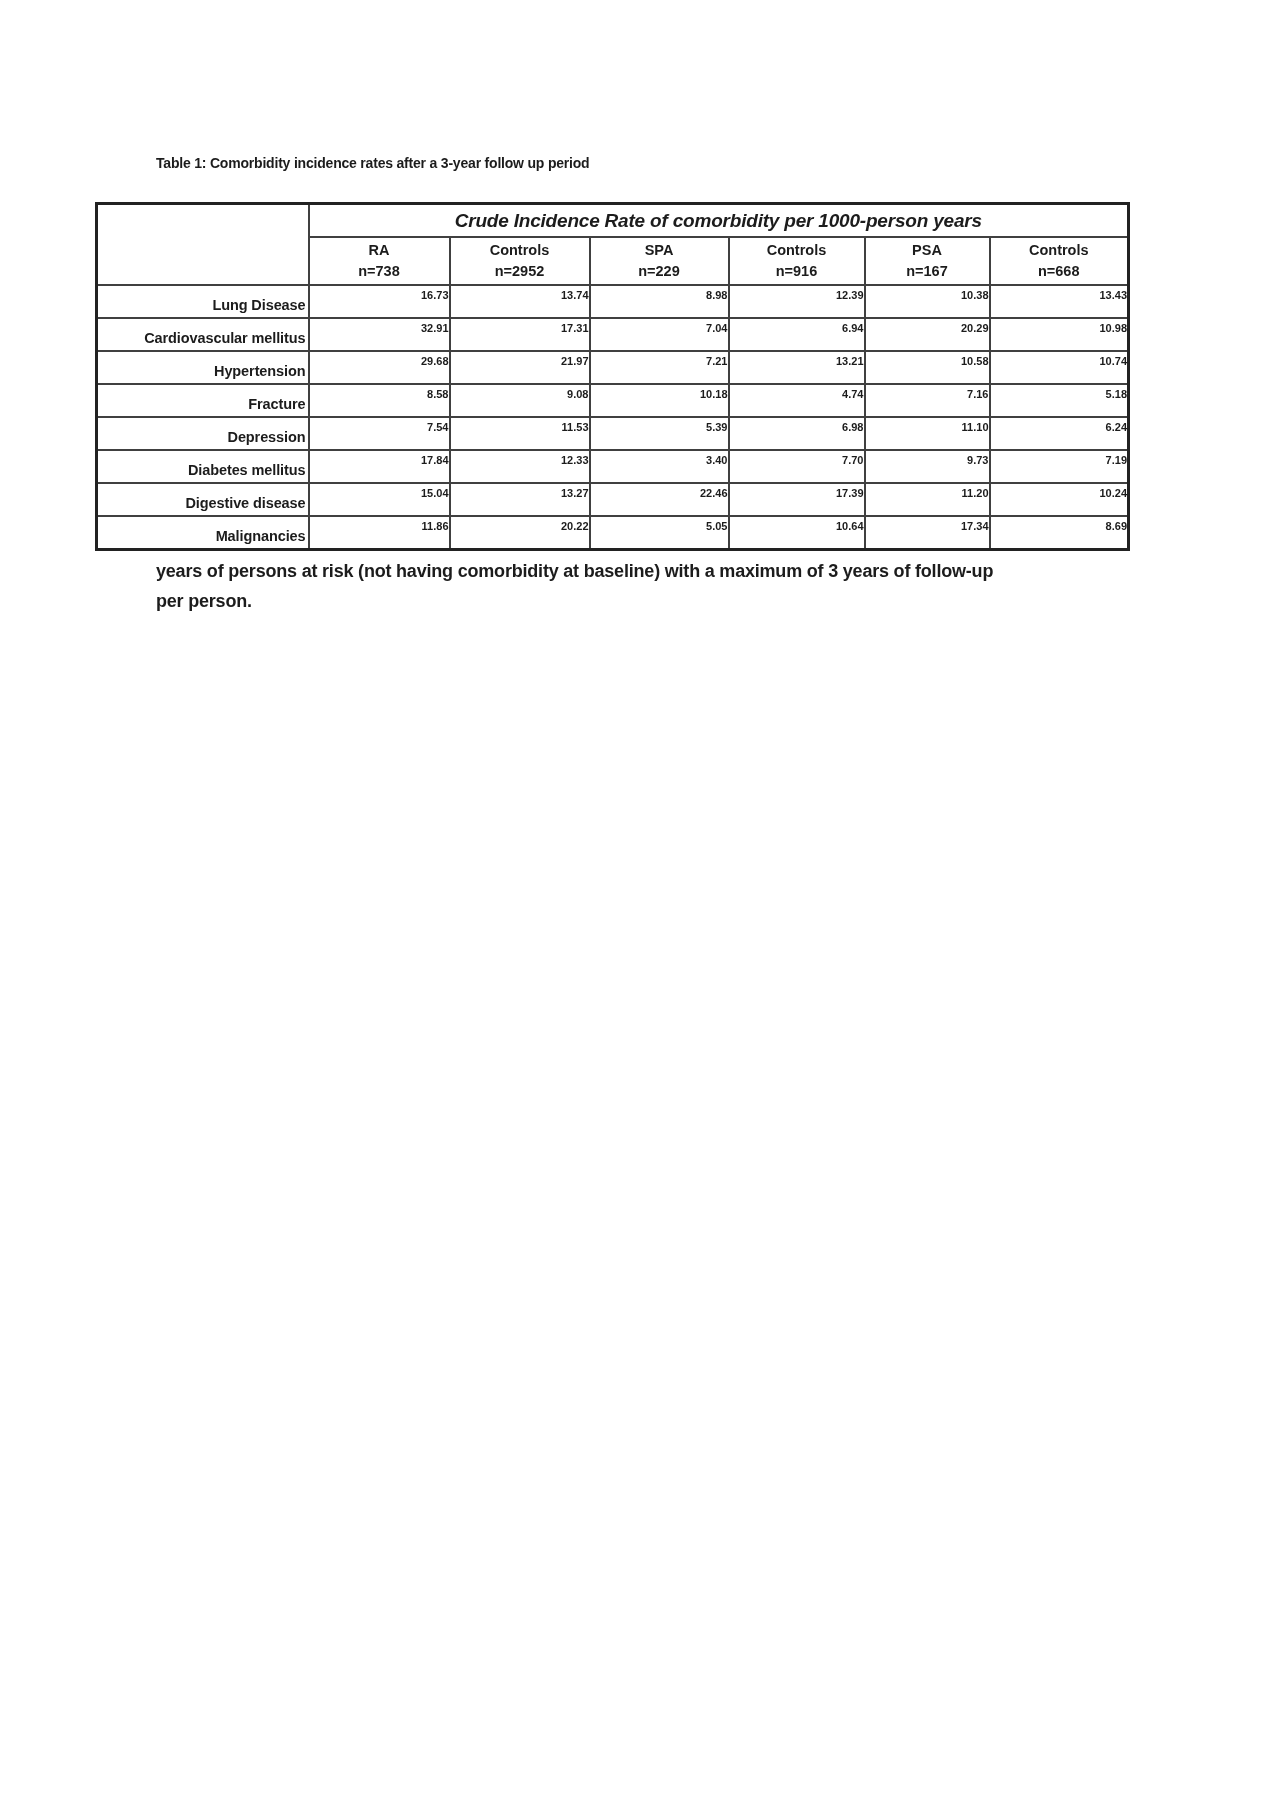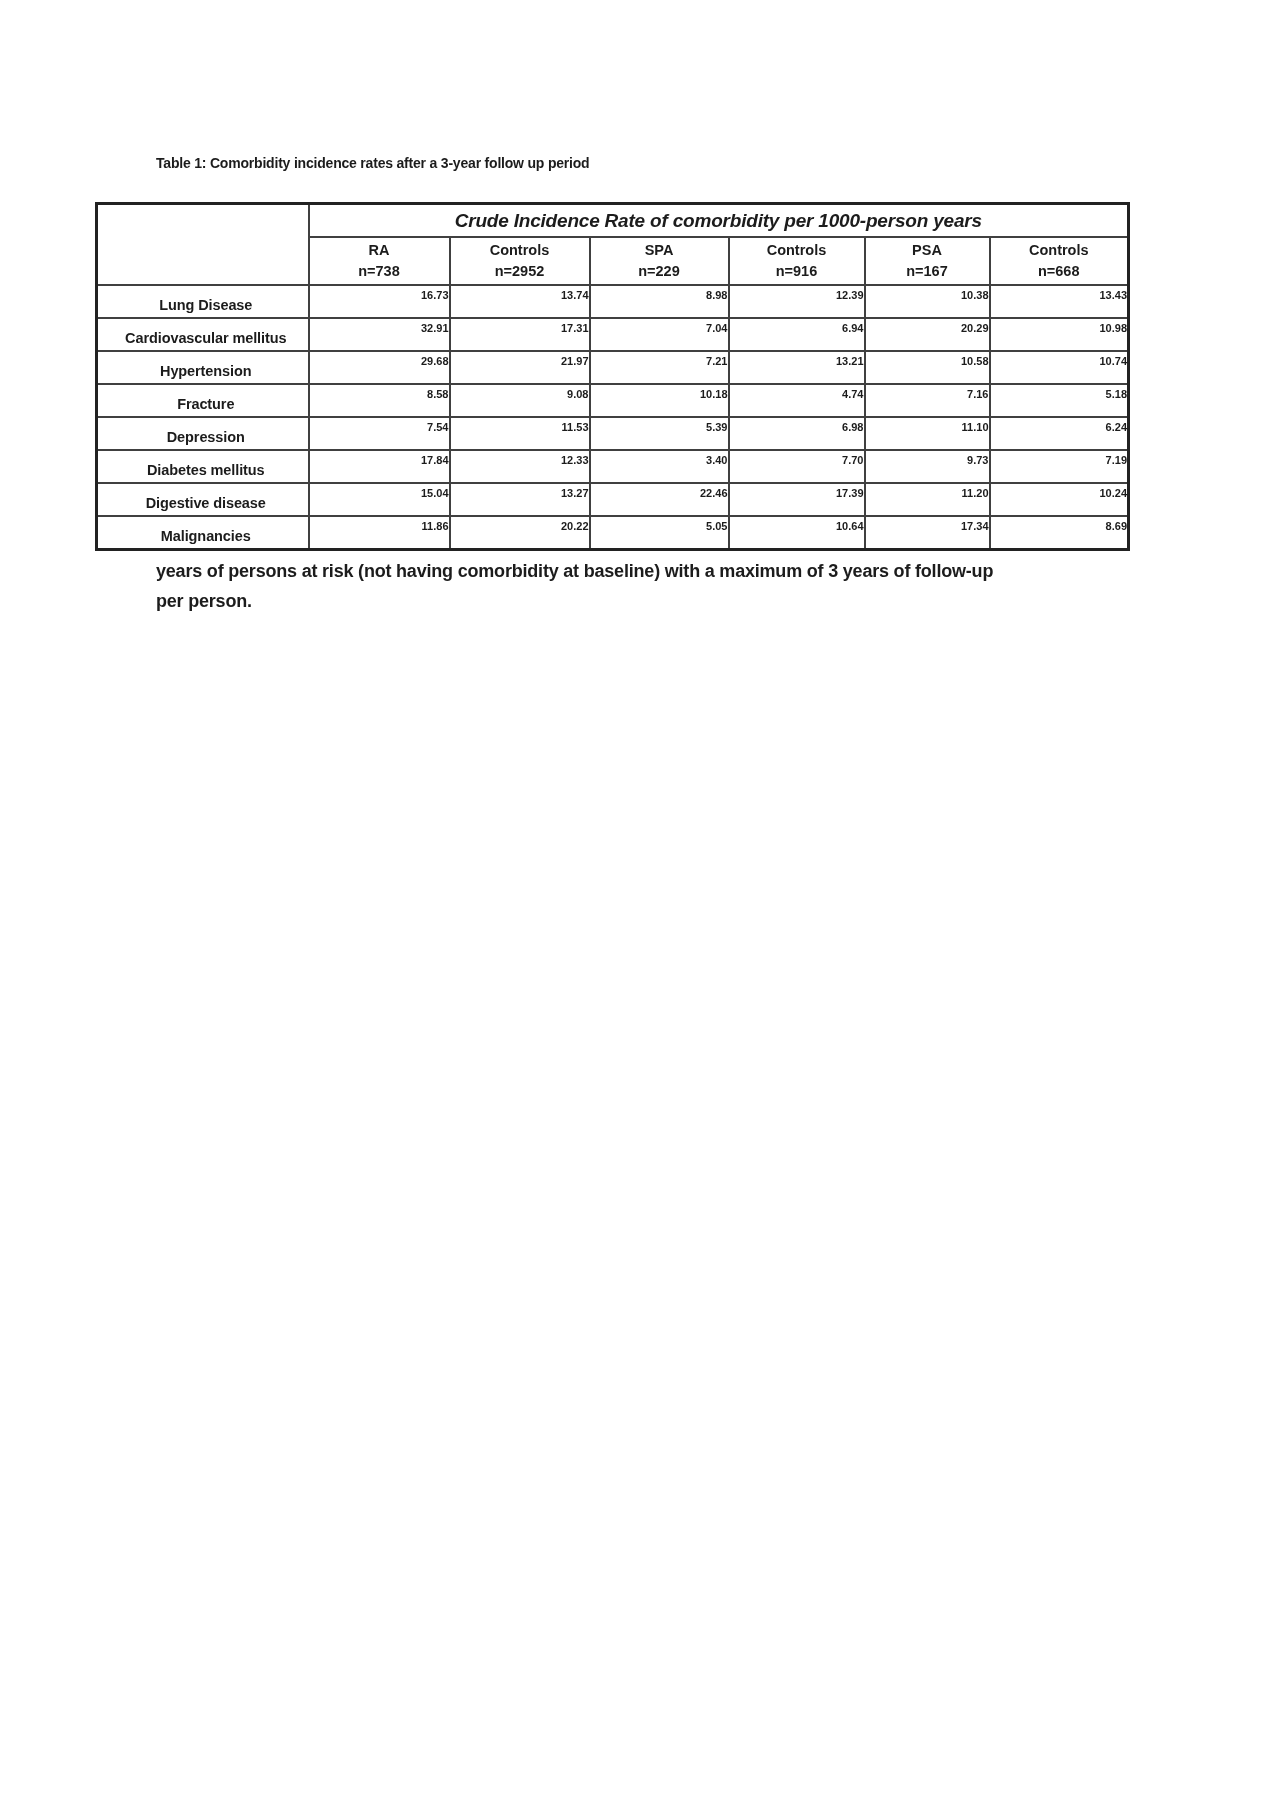--- a/index.html
+++ b/index.html
@@ -54,21 +54,21 @@
     font-size: 14.5px;
     text-align: center;
     vertical-align: middle;
     line-height: 21px;
     padding-bottom: 3px;
   }
   tbody tr {
     height: 33px;
   }
   tbody th.rowlabel {
-    text-align: center;
+    text-align: right;
     vertical-align: bottom;
     font-size: 14.5px;
     padding: 0 2px 4px 8px;
     letter-spacing: -0.1px;
     white-space: nowrap;
   }
   tbody td.val {
     text-align: right;
     vertical-align: top;
     font-size: 11px;

